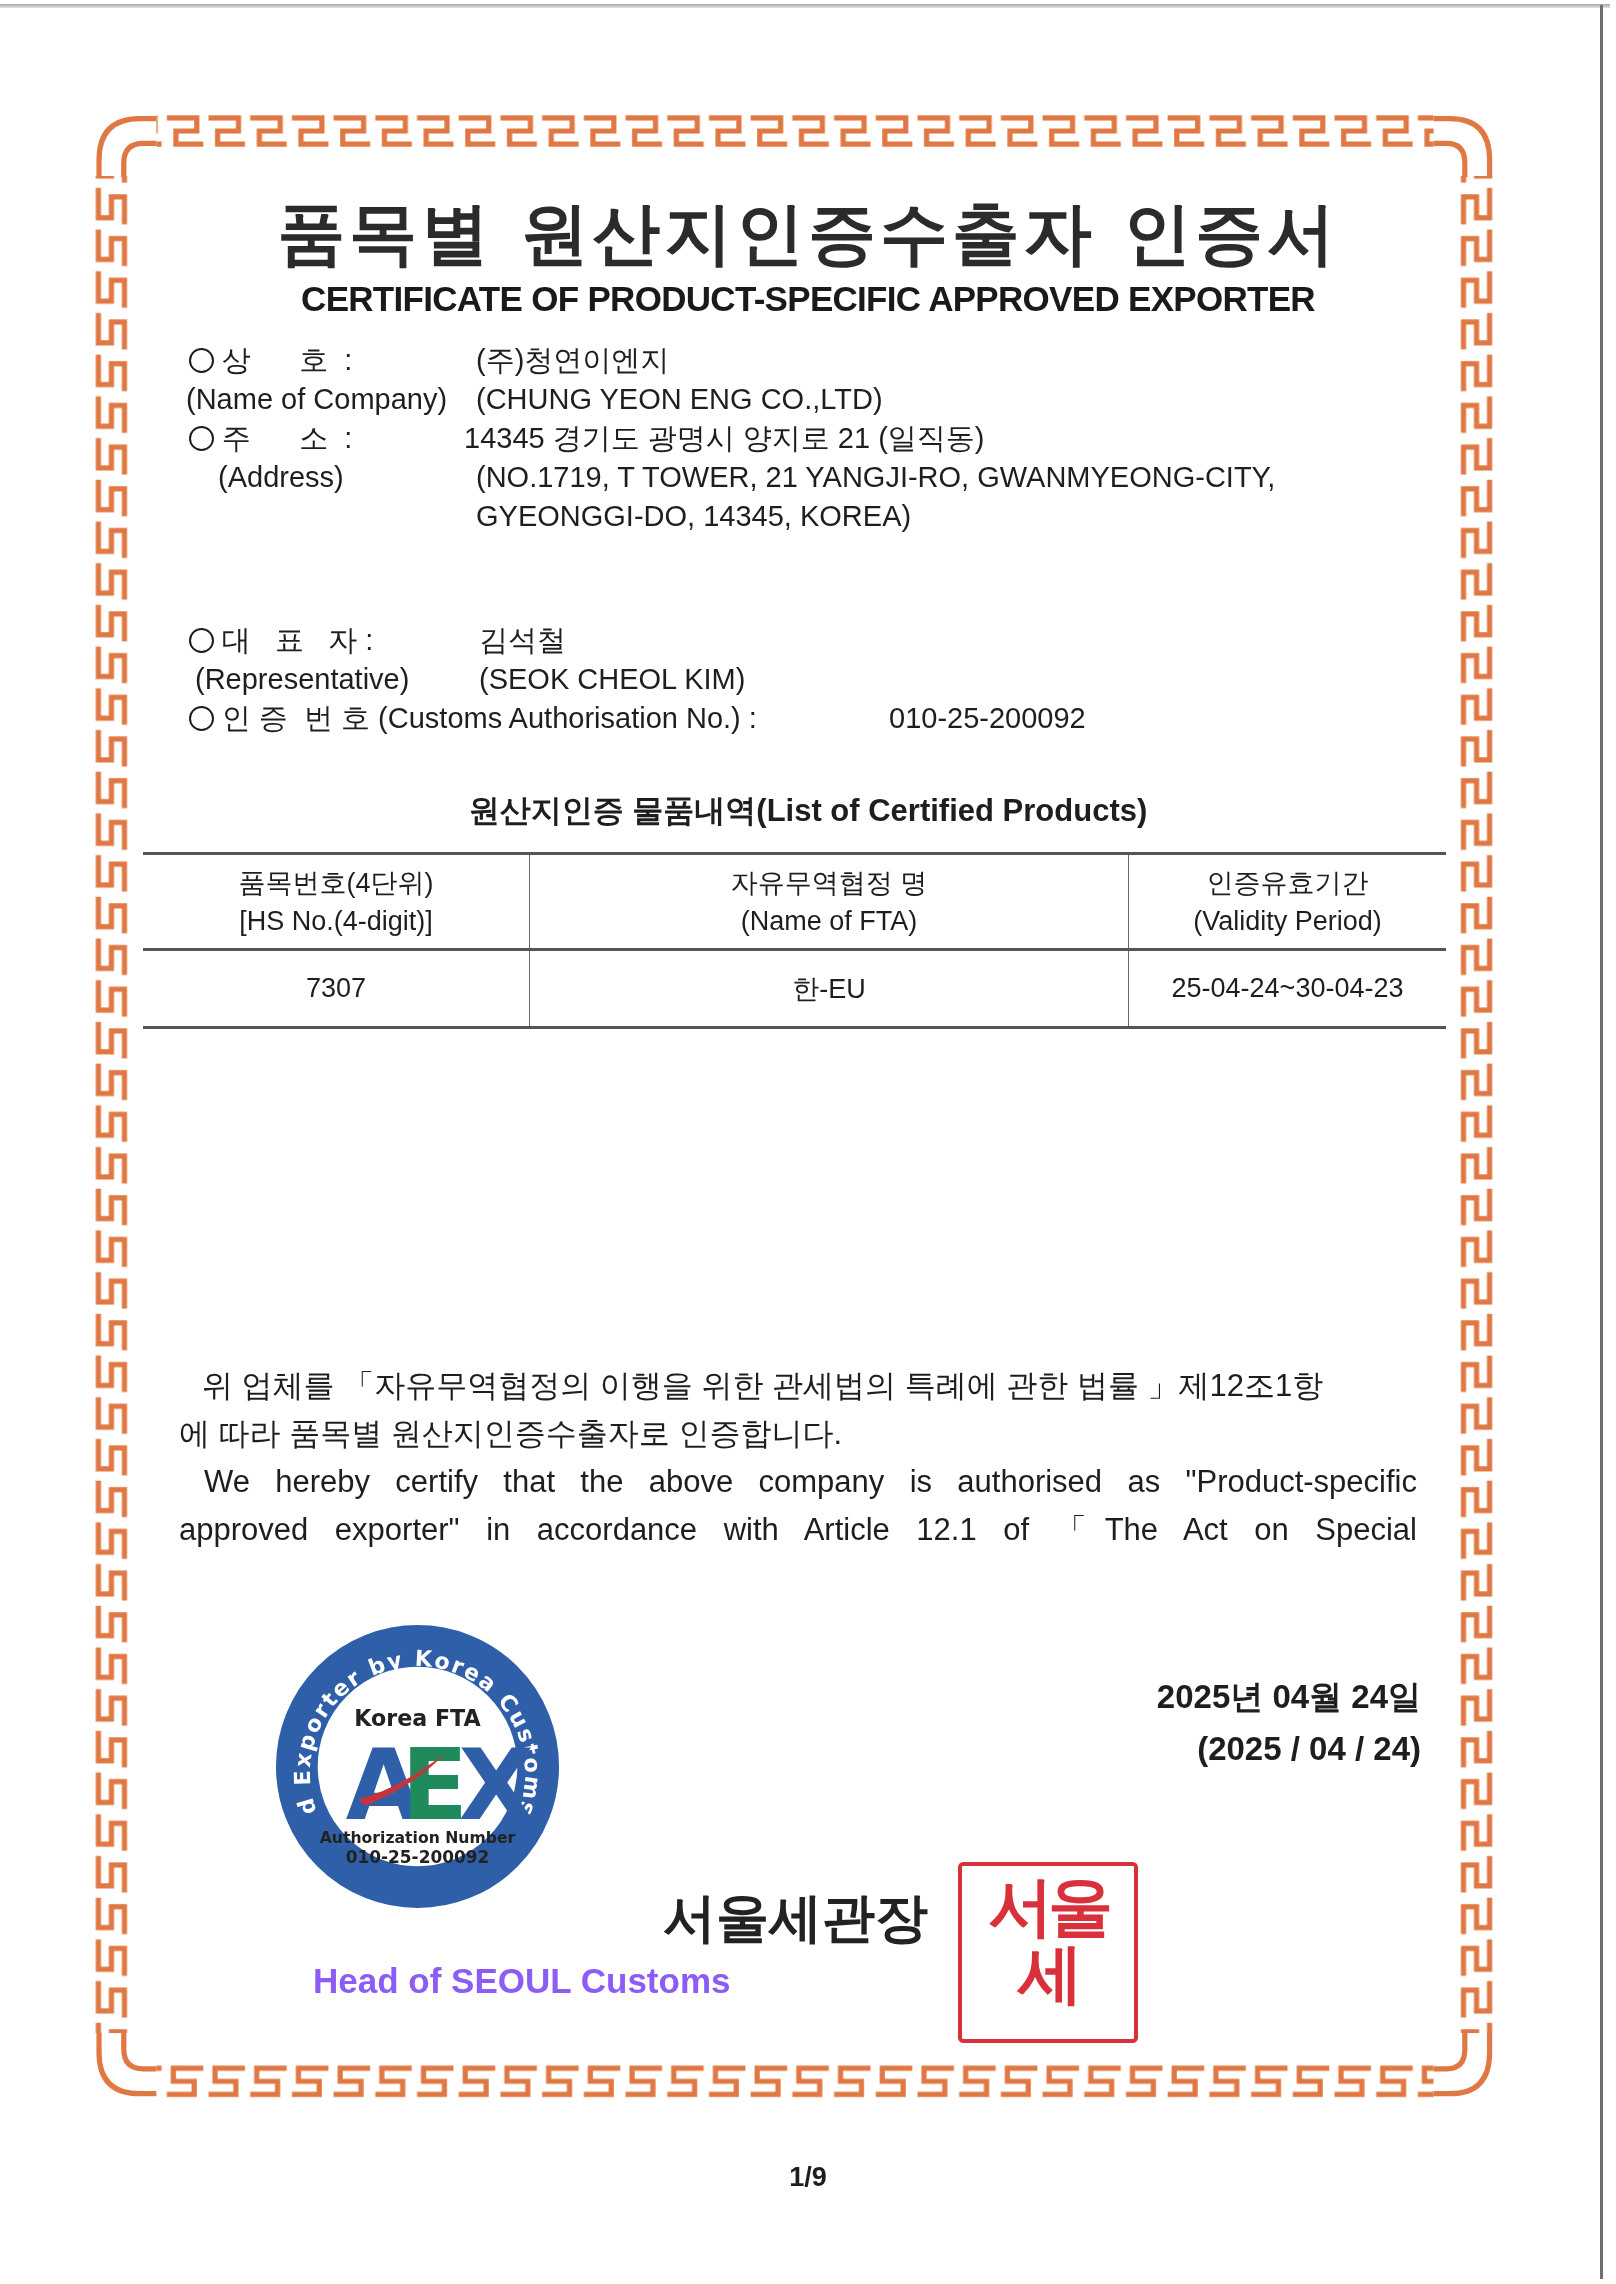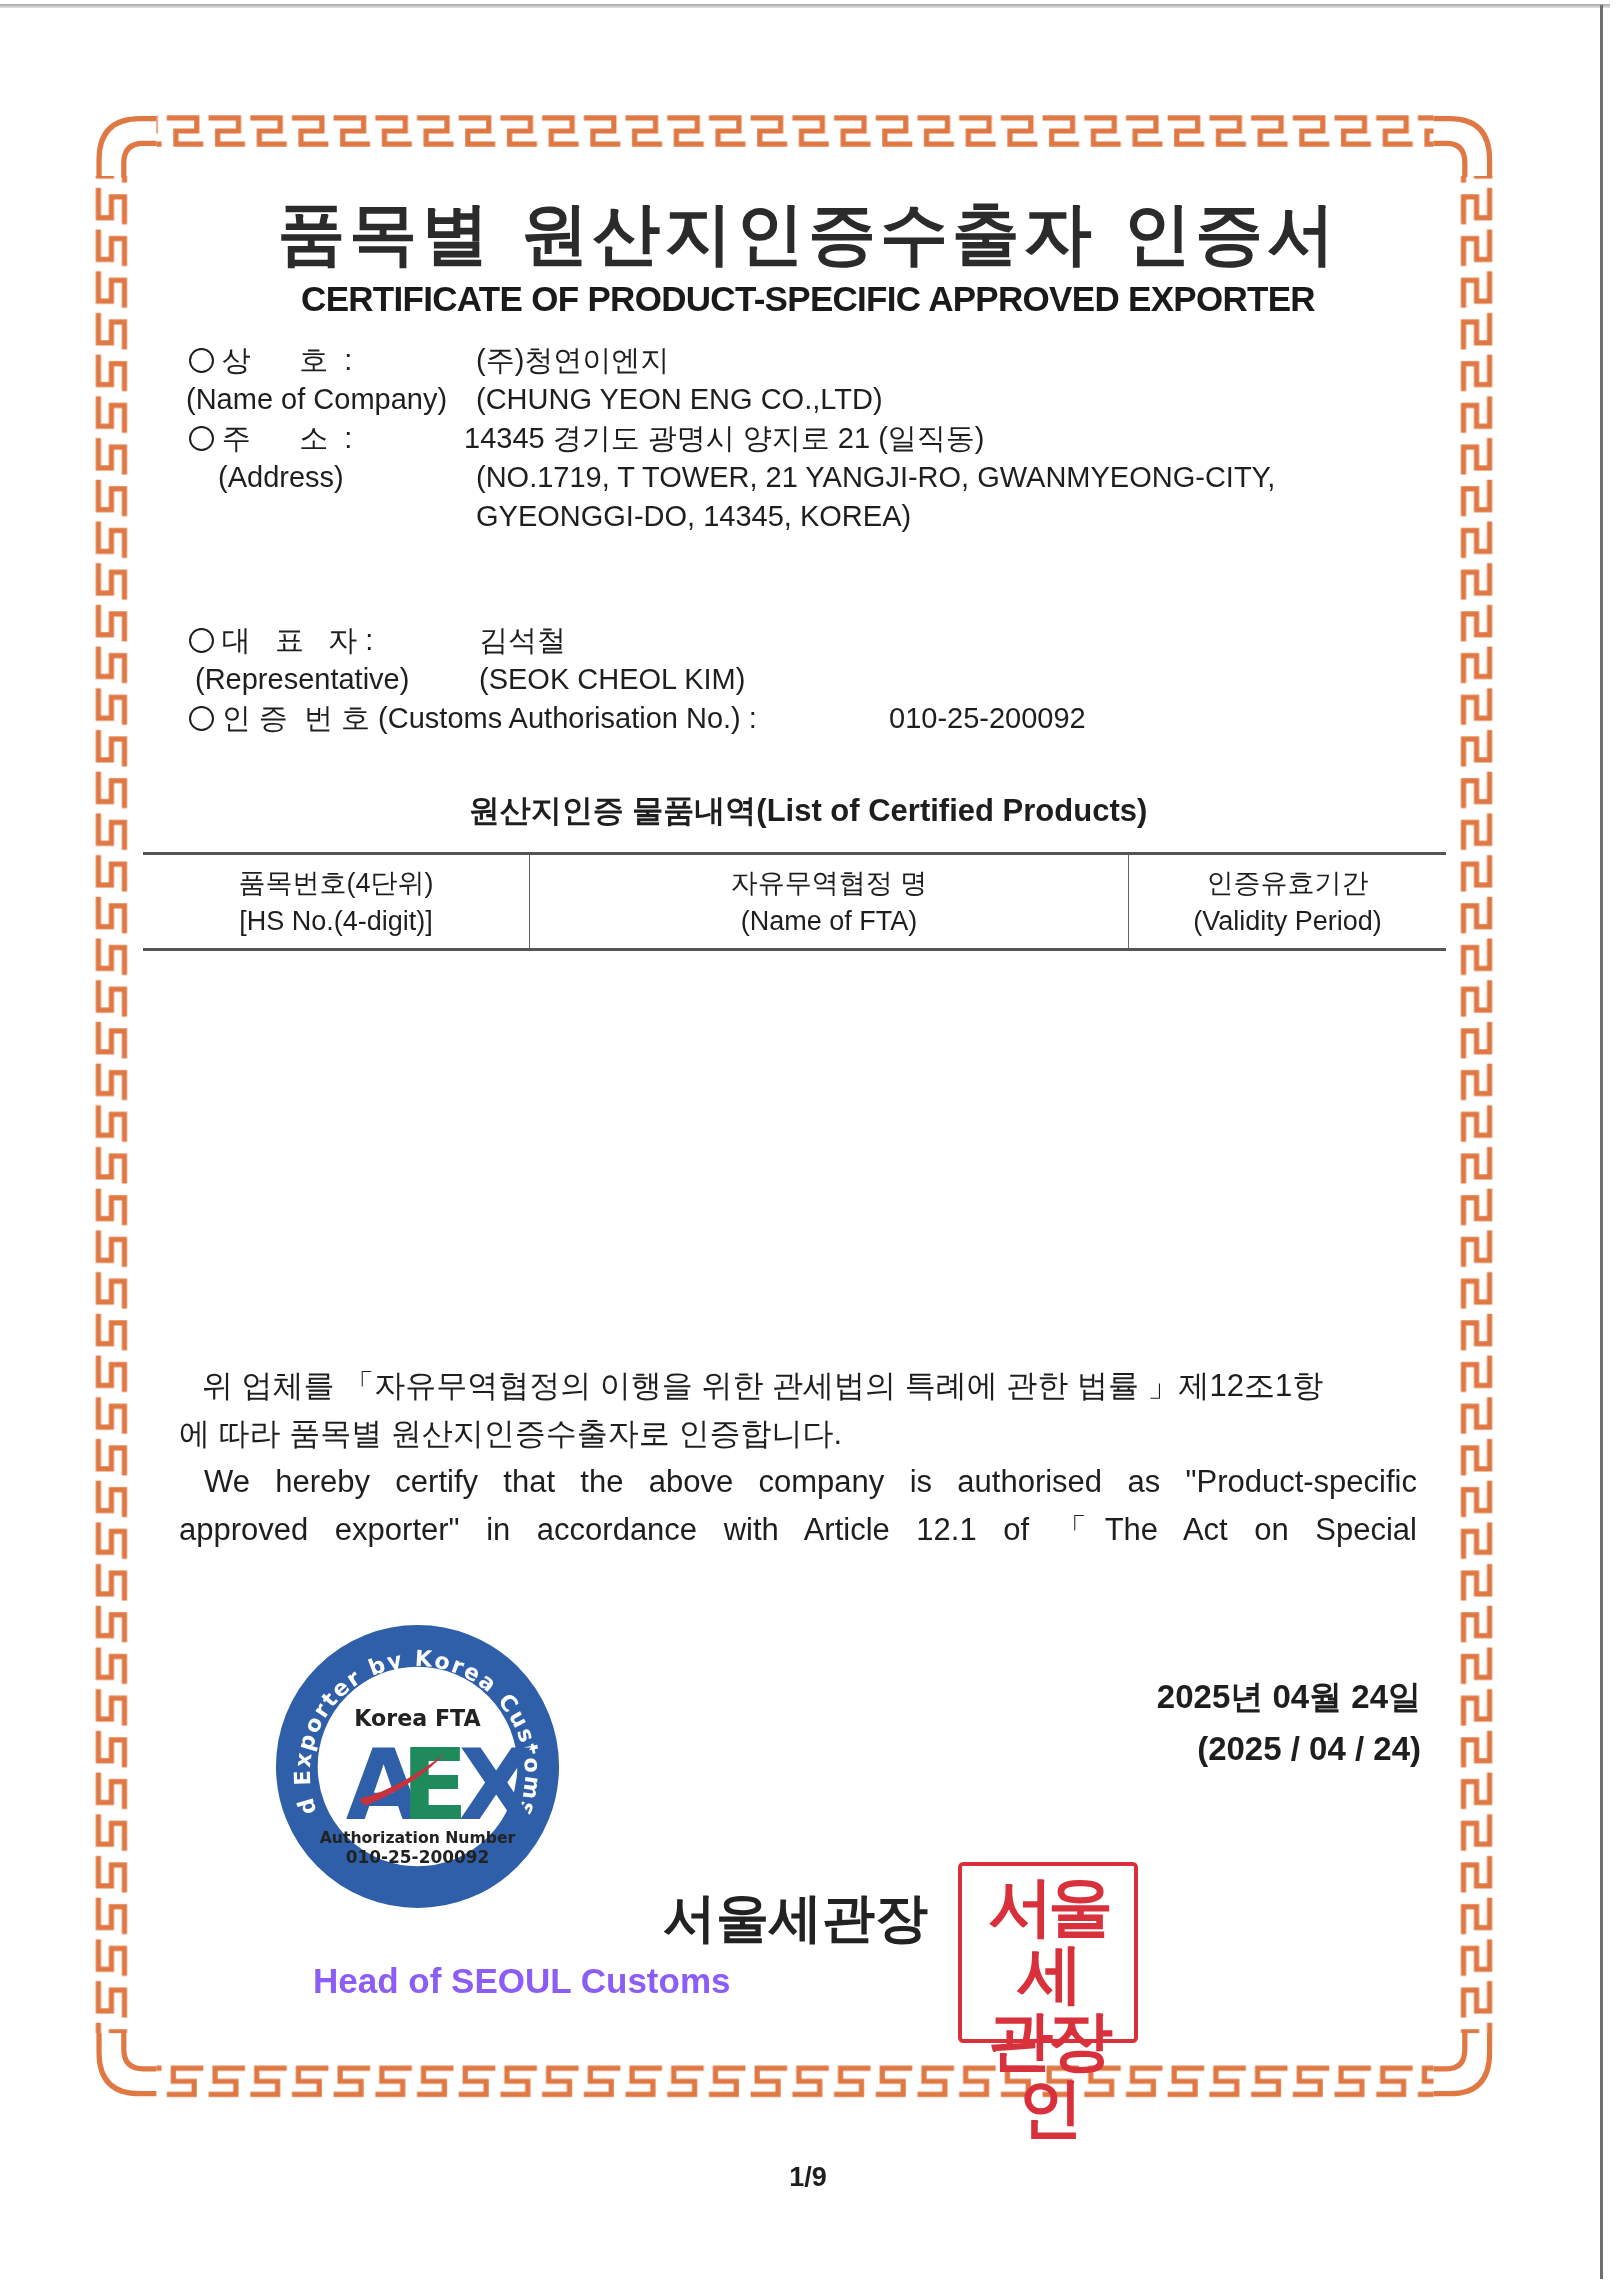--- a/index.html
+++ b/index.html
@@ -121,20 +121,25 @@
     </th>
     <th style="width:596px;">
       <div>자유무역협정 명</div>
       <div>(Name of FTA)</div>
     </th>
     <th>
       <div>인증유효기간</div>
       <div>(Validity Period)</div>
     </th>
   </tr>
+  <tr>
+    <td>7307</td>
+    <td>한-EU</td>
+    <td>25-04-24~30-04-23</td>
+  </tr>
 </tbody>
   </table>
 
 <div class="abs body-text body-ko">
   <div style="padding-left:23px;">위 업체를 「자유무역협정의 이행을 위한 관세법의 특례에 관한 법률 」제12조1항</div>
   <div>에 따라 품목별 원산지인증수출자로 인증합니다.</div>
 </div>
 <div class="abs body-text body-en">
   <div style="padding-left:25px;">We hereby certify that the above company is authorised as "Product-specific</div>
   <div>approved exporter" in accordance with Article 12.1 of 「The Act on Special</div>
@@ -158,17 +163,16 @@
 </svg>
 
 <div class="abs date" style="top:1675px;">2025년 04월 24일</div>
 <div class="abs date" style="top:1730px;">(2025 / 04 / 24)</div>
 
 <div class="abs sig-ko">서울세관장</div>
 <div class="abs sig-en">Head of SEOUL Customs</div>
 
 <div class="abs seal-red">
   <div>서울세</div>
-  <div>관장인</div>
 </div>
 
 <div class="abs page-num">1/9</div>
 
 
 </body></html>

